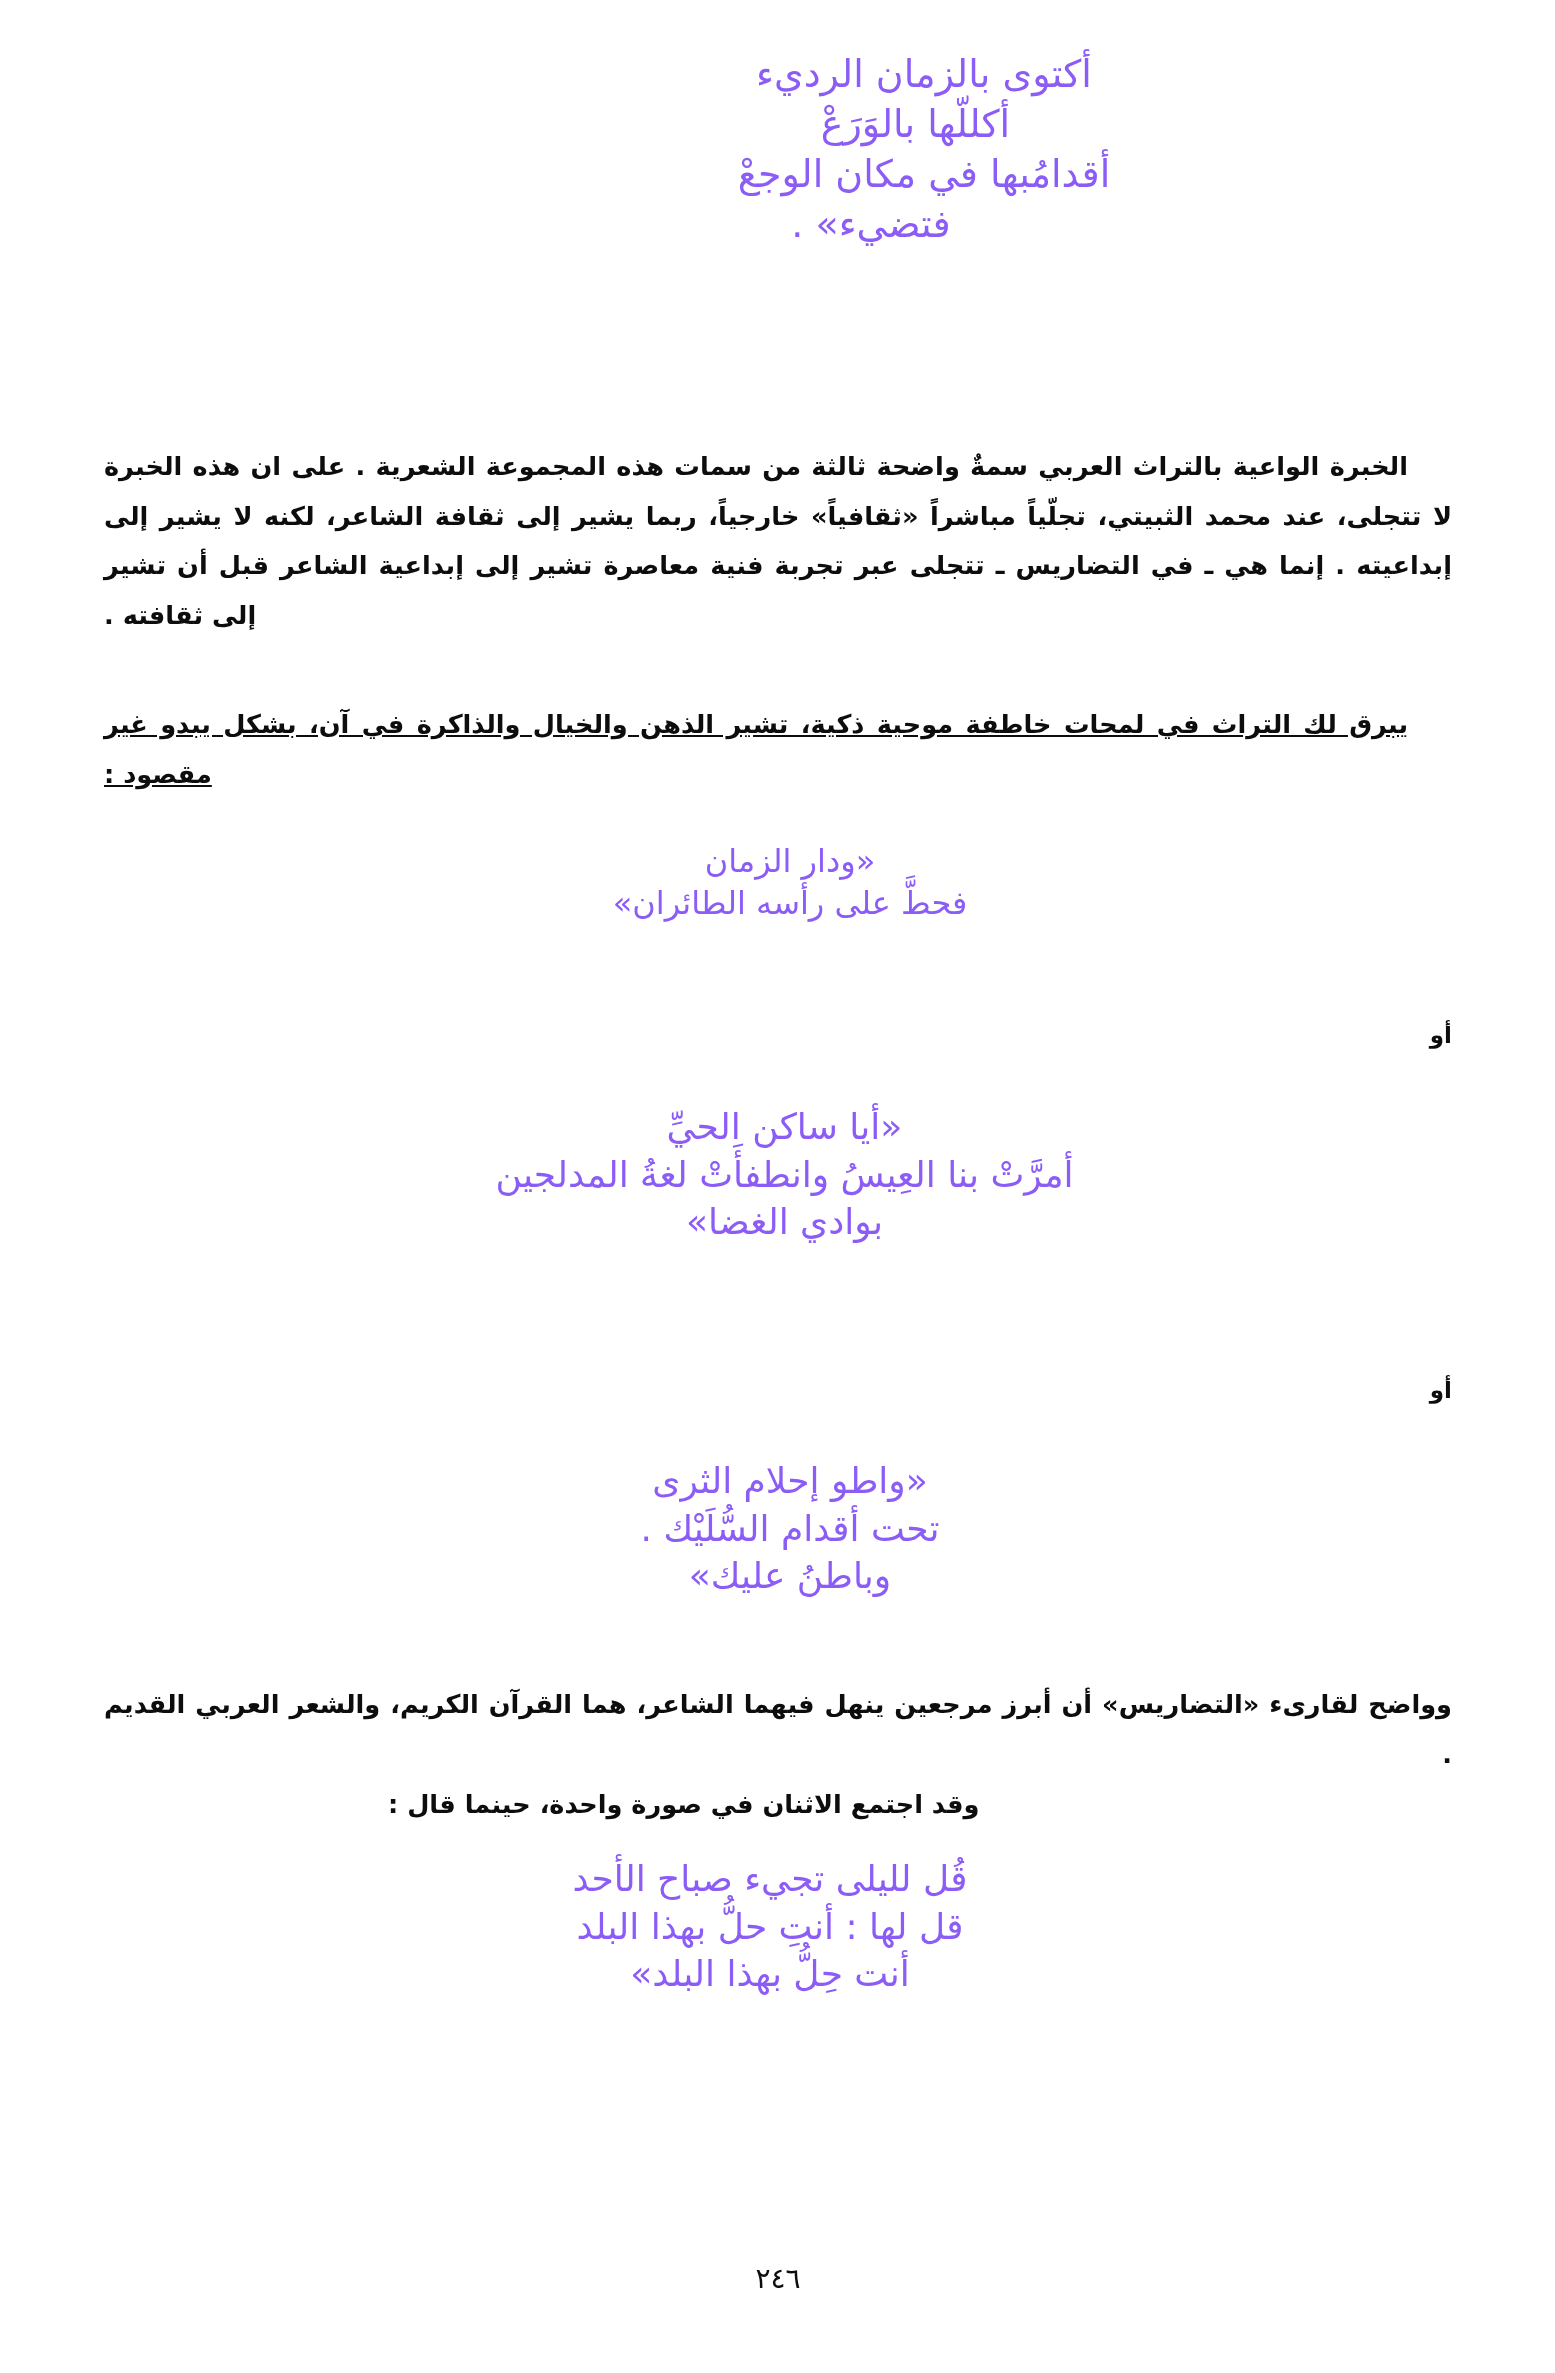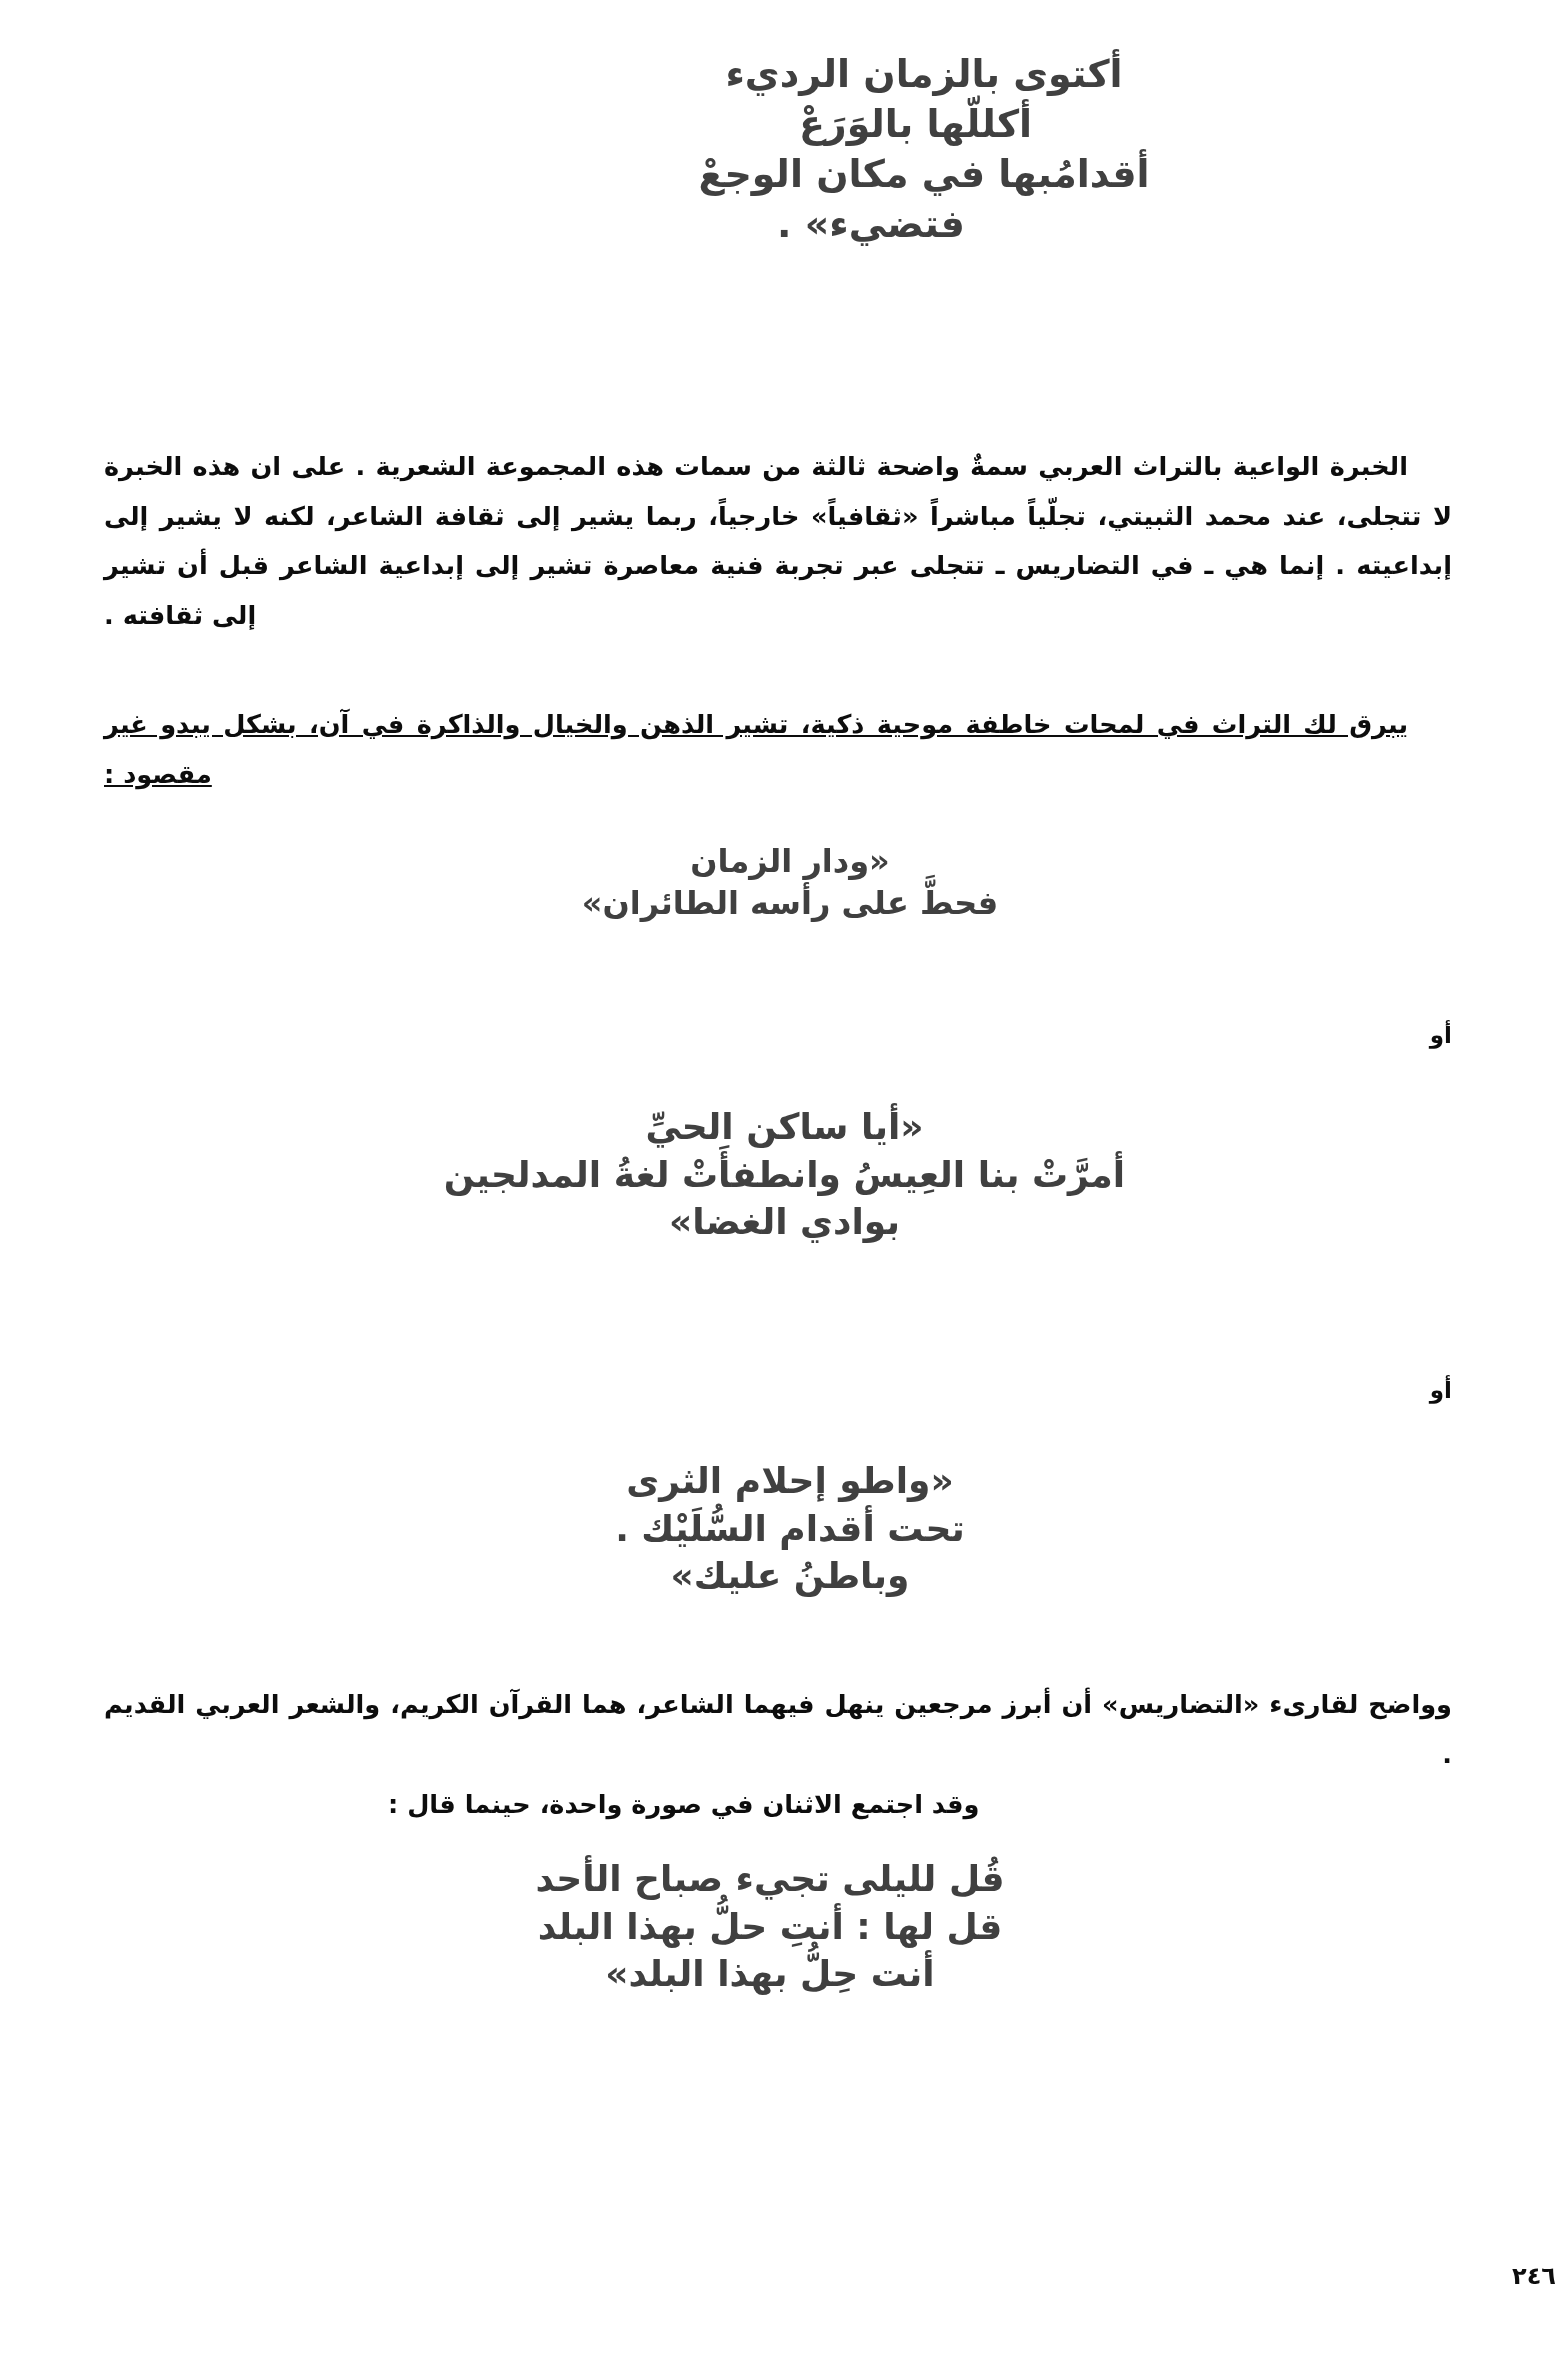--- a/index.html
+++ b/index.html
@@ -20,22 +20,22 @@
   .page {
     position: absolute;
     inset: 0;
     padding: 0;
   }
 
   
   .verse-block {
     direction: rtl;
     text-align: center;
-    font-weight: bold;
-    color: #404040;
+    font-weight: normal;
+    color: #8b5cf6;
   }
   .verse-line {
     direction: rtl;
     white-space: pre;
     line-height: 1.32;
     letter-spacing: -0.2px;
   }
 
   .prose {
     direction: rtl;
@@ -53,23 +53,23 @@
 
   .connector {
     direction: rtl;
     text-align: right;
     font-size: 23px;
     font-weight: 600;
     color: #0d0d0d;
   }
 
   .folio {
-    text-align: right;
-    font-size: 24px;
-    font-weight: 700;
+    text-align: center;
+    font-size: 28px;
+    font-weight: 400;
     letter-spacing: 2.8px;
     color: #0d0d0d;
     direction: rtl;
   }
 
   
   #verse-opening {
     position: absolute;
     right: 301px;
     top: 49px;

